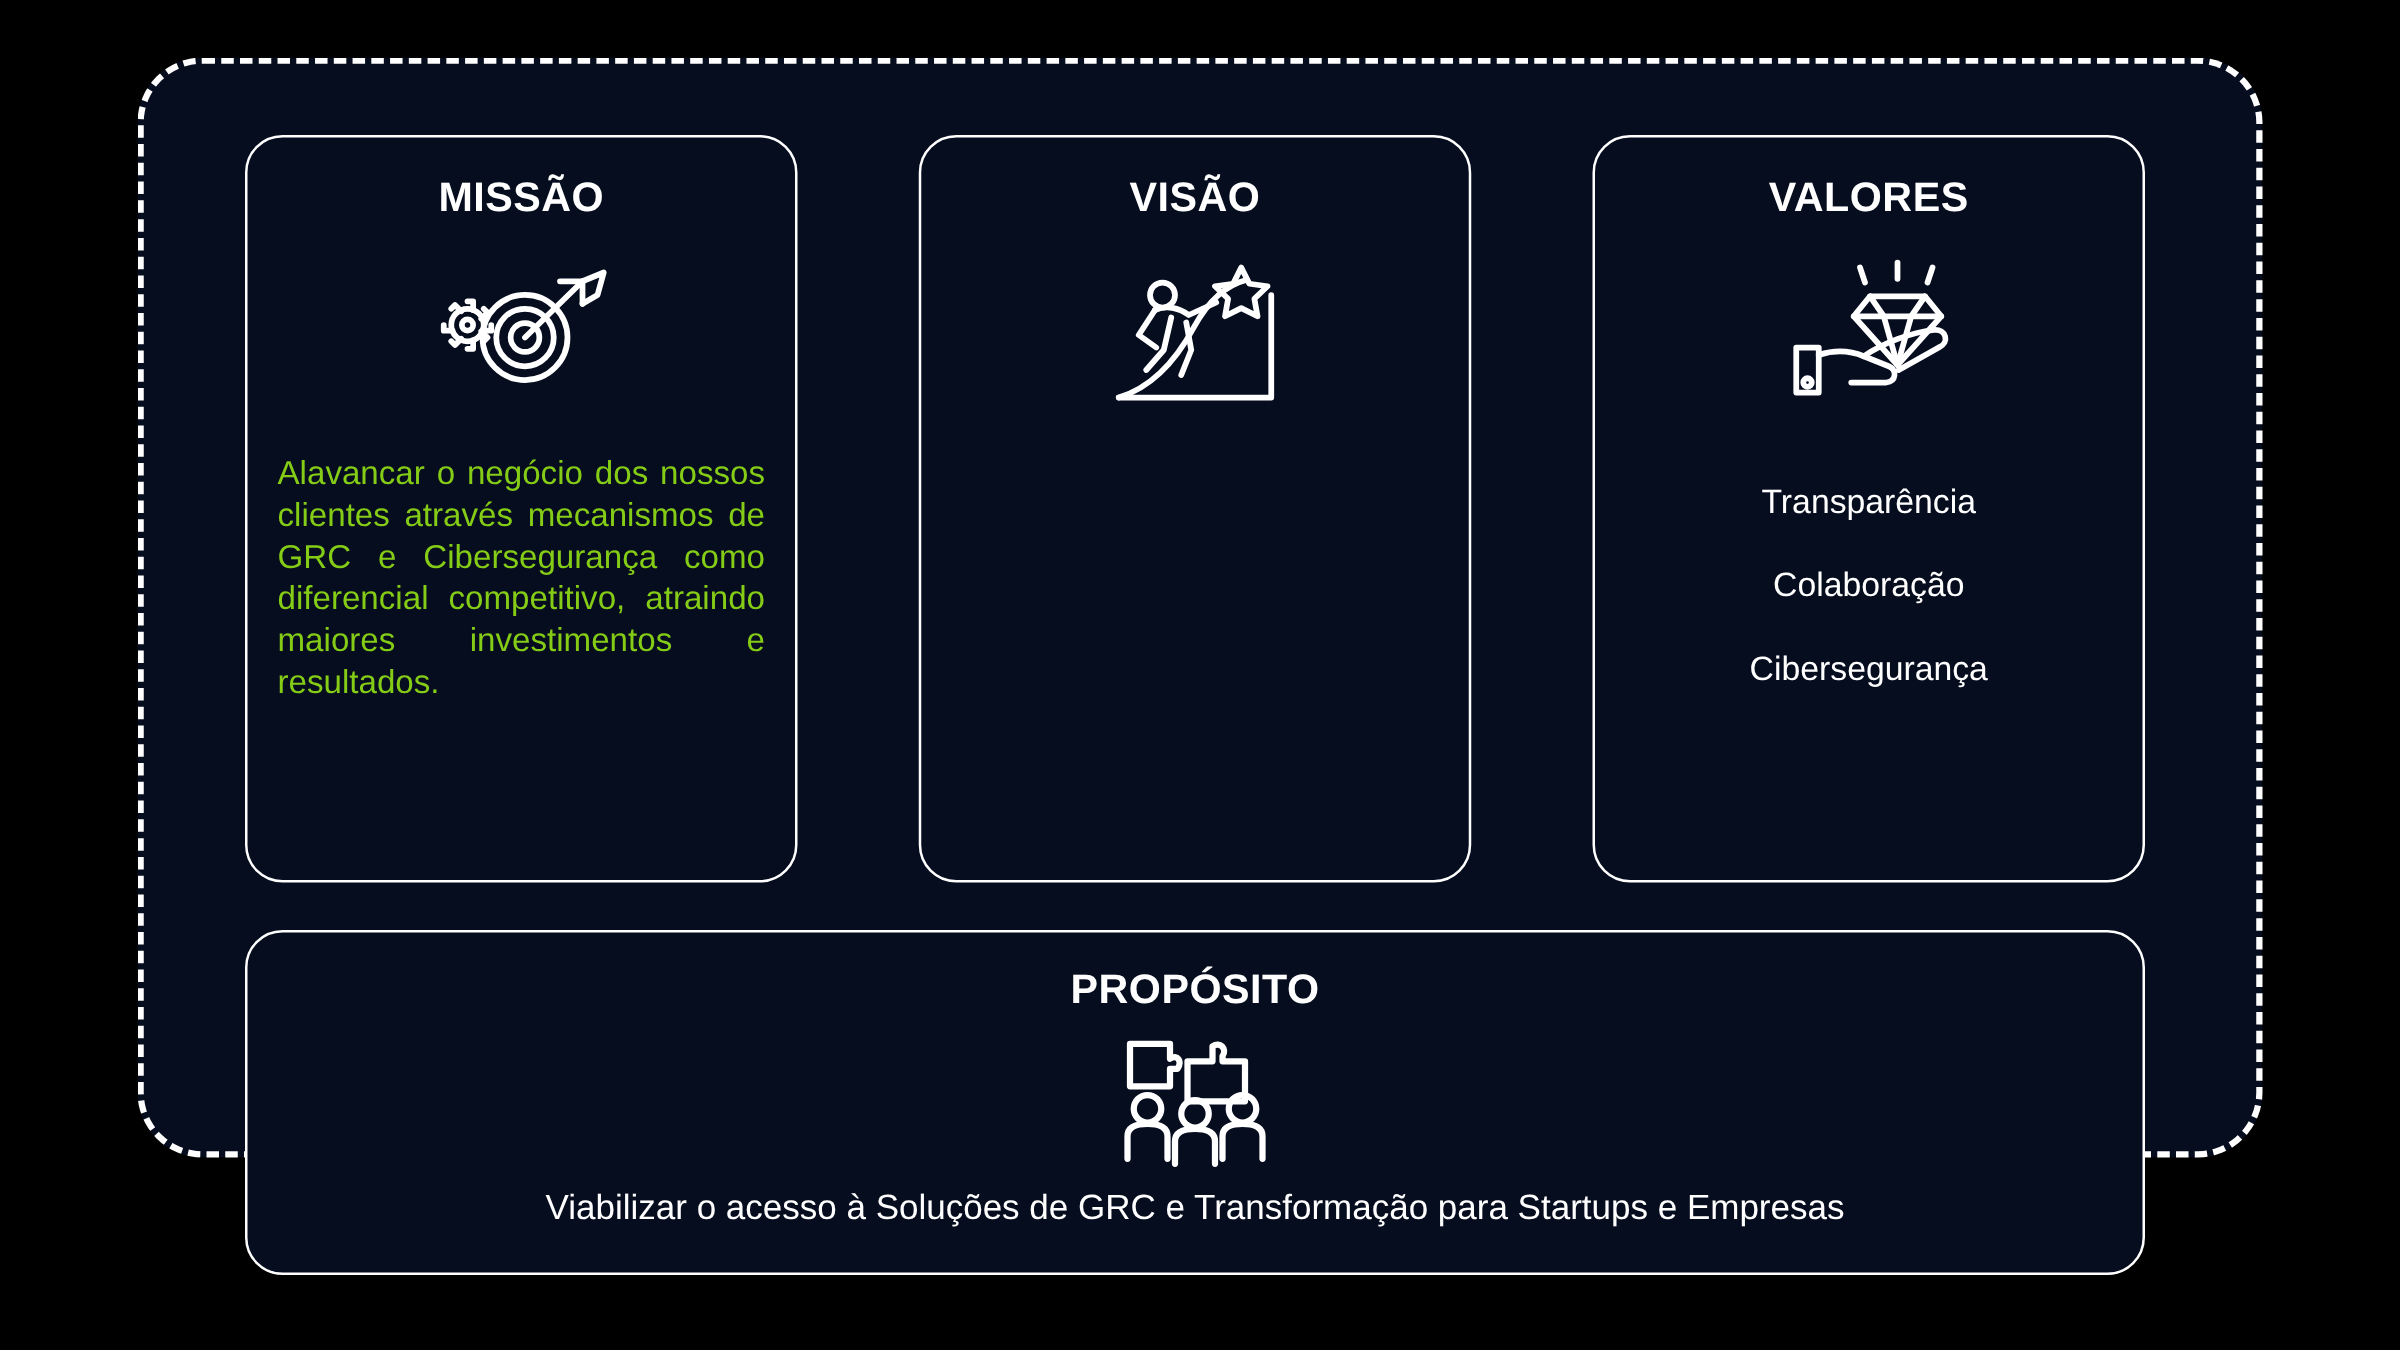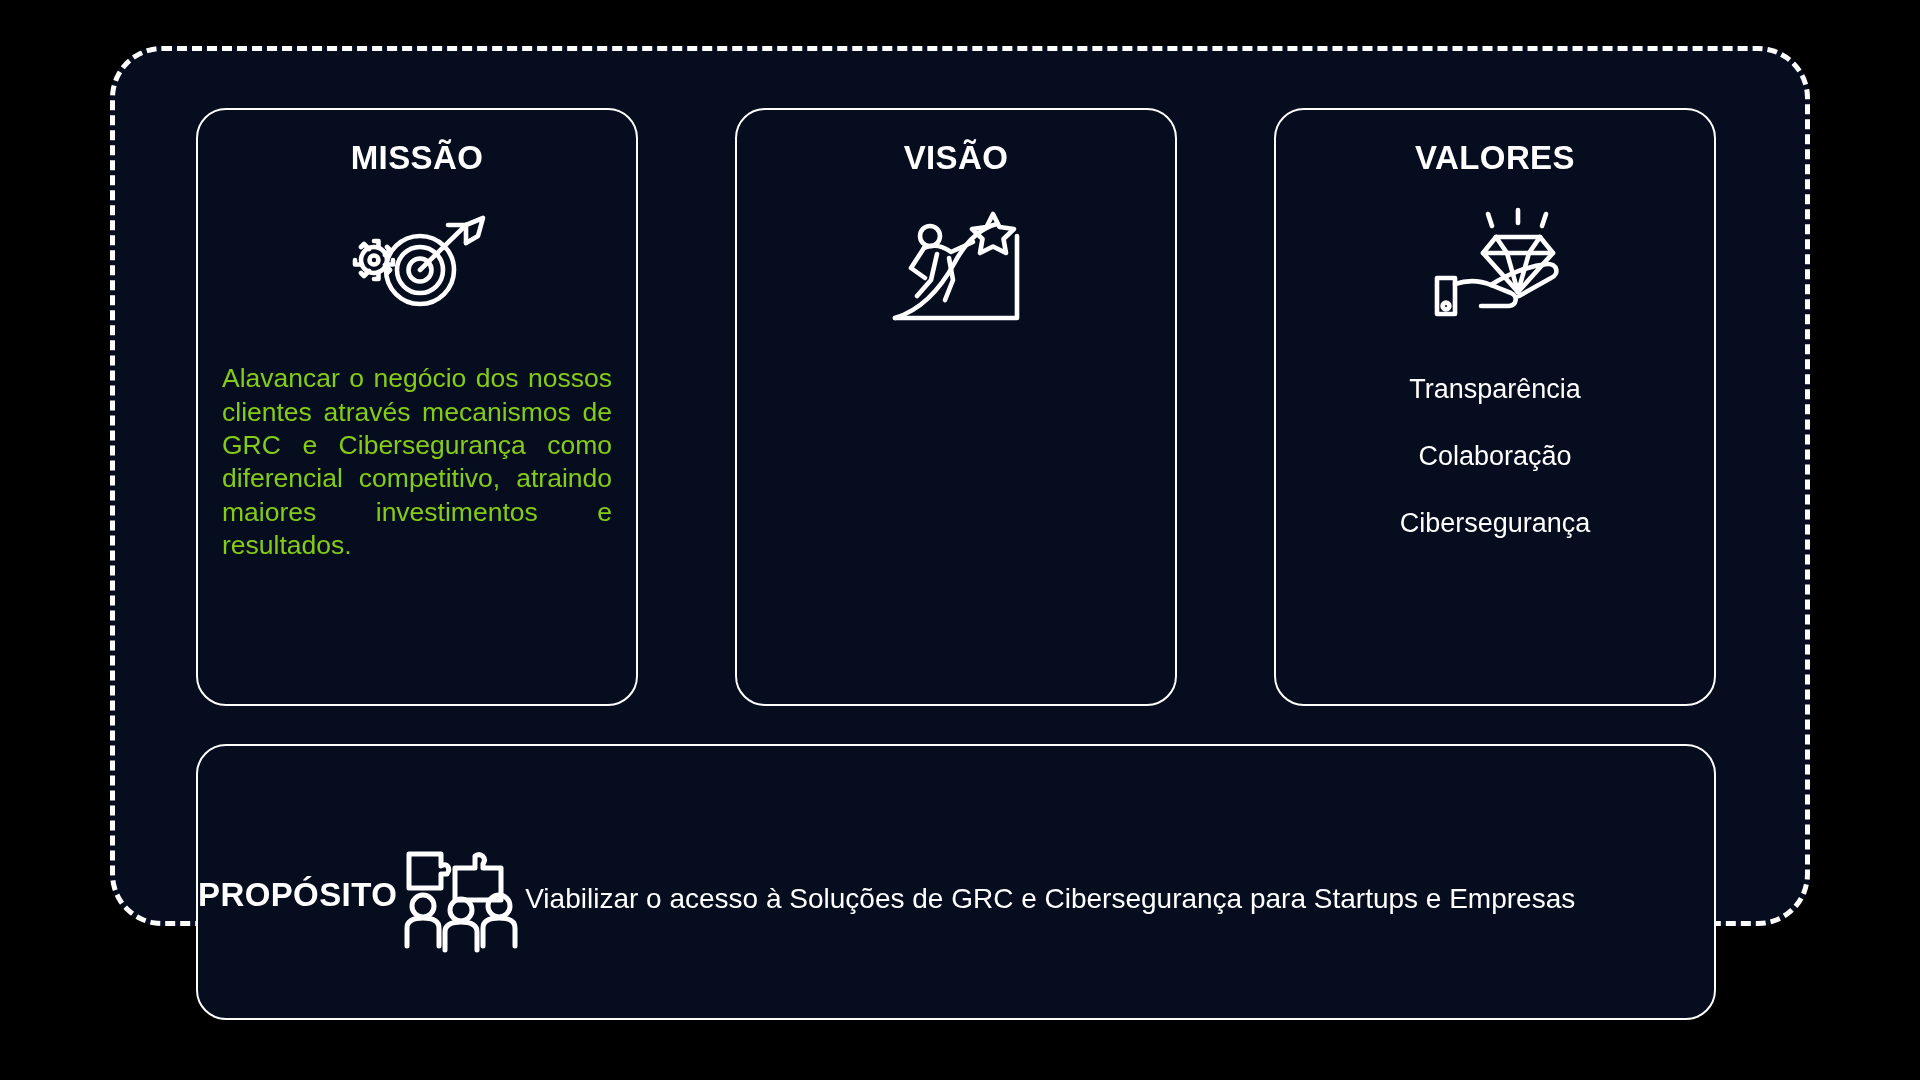--- a/index.html
+++ b/index.html
@@ -60,42 +60,42 @@
   .card-body {
     margin-top: 28px;
     width: 100%;
     color: #84cc16;
     font-size: 26.5px;
     line-height: 1.26;
   }
   .body-justify { text-align: justify; text-align-last: left; }
   .body-justify-c { text-align: justify; text-align-last: left; padding: 0 18px; }
   .values-list {
-    margin-top: 40px;
+    margin-top: 52px;
     width: 100%;
     display: flex;
     flex-direction: column;
     align-items: center;
     gap: 36px;
   }
   .value-item {
     color: #ffffff;
     font-size: 27px;
     text-align: center;
   }
   
   .purpose-card {
     position: absolute;
     left: 196px; top: 744px;
     width: 1520px; height: 276px;
     background: #060d1f;
     border: 2.5px solid #ffffff;
     border-radius: 30px;
     display: flex;
-    flex-direction: row;
+    flex-direction: column;
     align-items: center;
     padding-top: 26px;
   }
   .purpose-title {
     font-size: 33px;
     font-weight: bold;
     color: #ffffff;
     letter-spacing: 0.4px;
   }
   .purpose-icon {
@@ -210,16 +210,16 @@
 
         <circle cx="26" cy="68" r="11"></circle>
         <circle cx="64" cy="72" r="11"></circle>
         <circle cx="102" cy="68" r="11"></circle>
 
         <path d="M10 108 L10 90 C 10 82, 17 80, 26 80 C 35 80, 42 82, 42 90 L42 108"></path>
         <path d="M48 112 L48 94 C 48 86, 55 84, 64 84 C 73 84, 80 86, 80 94 L80 112"></path>
         <path d="M86 108 L86 90 C 86 82, 93 80, 102 80 C 111 80, 118 82, 118 90 L118 108"></path>
       </svg>
     </div>
-    <div class="purpose-text">Viabilizar o acesso à Soluções de GRC e Cibersegurança para Startups e Empresas</div>
+    <div class="purpose-text">Viabilizar o acesso à Soluções de GRC e Transformação para Startups e Empresas</div>
   </div>
 
 </div>
 
 </body></html>

